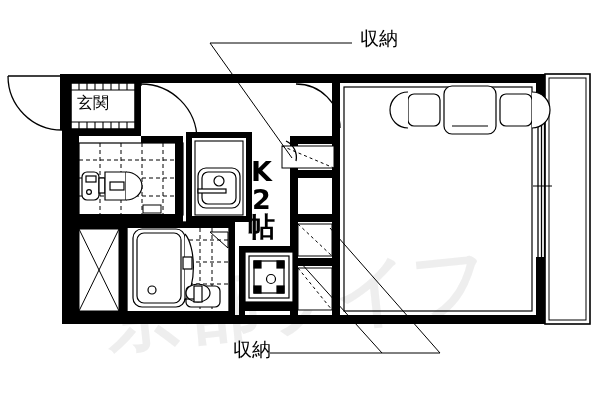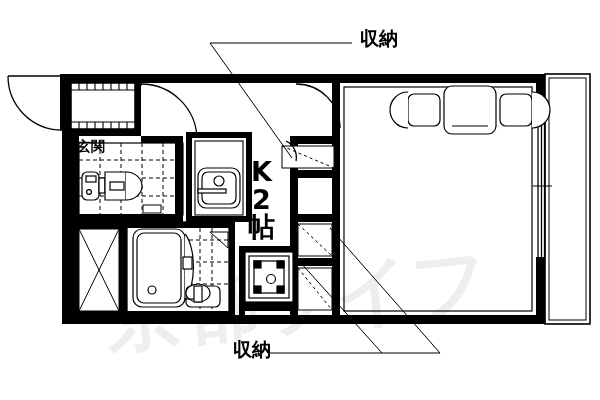--- a/index.html
+++ b/index.html
@@ -1,20 +1,20 @@
 <!DOCTYPE html>
 <html><head>
 <meta charset="utf-8">
 <style>
   html,body{margin:0;padding:0;background:#ffffff;}
   body{width:600px;height:400px;overflow:hidden;
        font-family:"DejaVu Sans","Liberation Sans",sans-serif;}
   #plan{position:relative;width:600px;height:400px;background:#fff;}
   #plan svg{display:block;}
-  .lbl{position:absolute;font-weight:700;color:#000;white-space:pre;line-height:1;}
+  .lbl{position:absolute;font-weight:400;color:#000;white-space:pre;line-height:1;}
   .lbl-stack{position:absolute;font-weight:700;color:#000;
              display:flex;flex-direction:column;align-items:center;line-height:1.02;}
 </style>
 </head>
 <body>
 
 <div id="plan">
 
   <svg width="600" height="400" viewBox="0 0 600 400">
 
@@ -262,21 +262,21 @@
       <line x1="440" y1="353" x2="330" y2="228"></line>
       <line x1="382" y1="353" x2="300" y2="262"></line>
     </g>
 
   </svg>
 
   <div class="lbl" style="left:360px;top:29px;font-size:19px;">収納</div>
 
   <div class="lbl" style="left:233px;top:340px;font-size:19px;">収納</div>
 
-  <div class="lbl" style="left:77px;top:95px;font-size:14px;margin-top:44px;">玄関</div>
+  <div class="lbl" style="left:77px;top:95px;font-size:16px;">玄関</div>
 
   <div class="lbl-stack" style="left:248px;top:158px;font-size:27px;">
     <span>K</span>
     <span>2</span>
     <span>帖</span>
   </div>
 
 
 </div>
 

